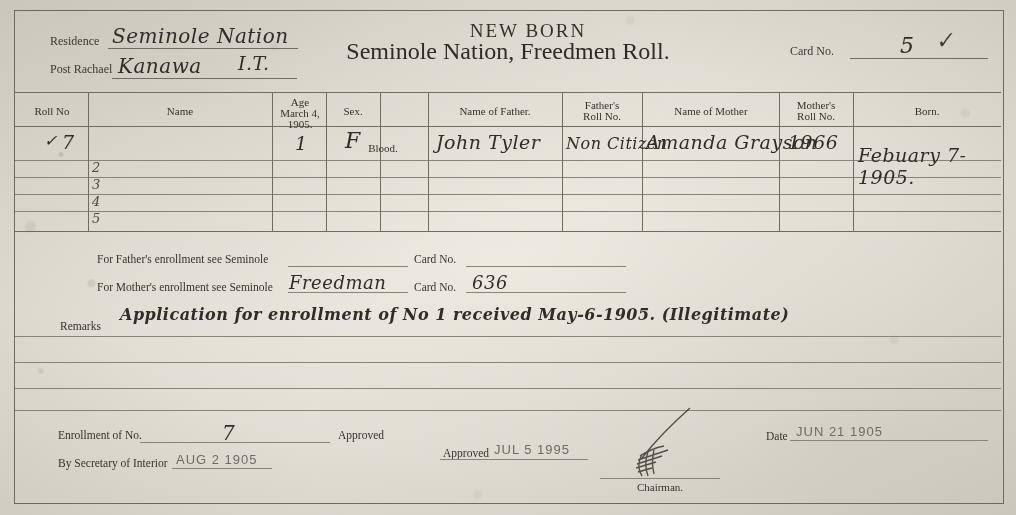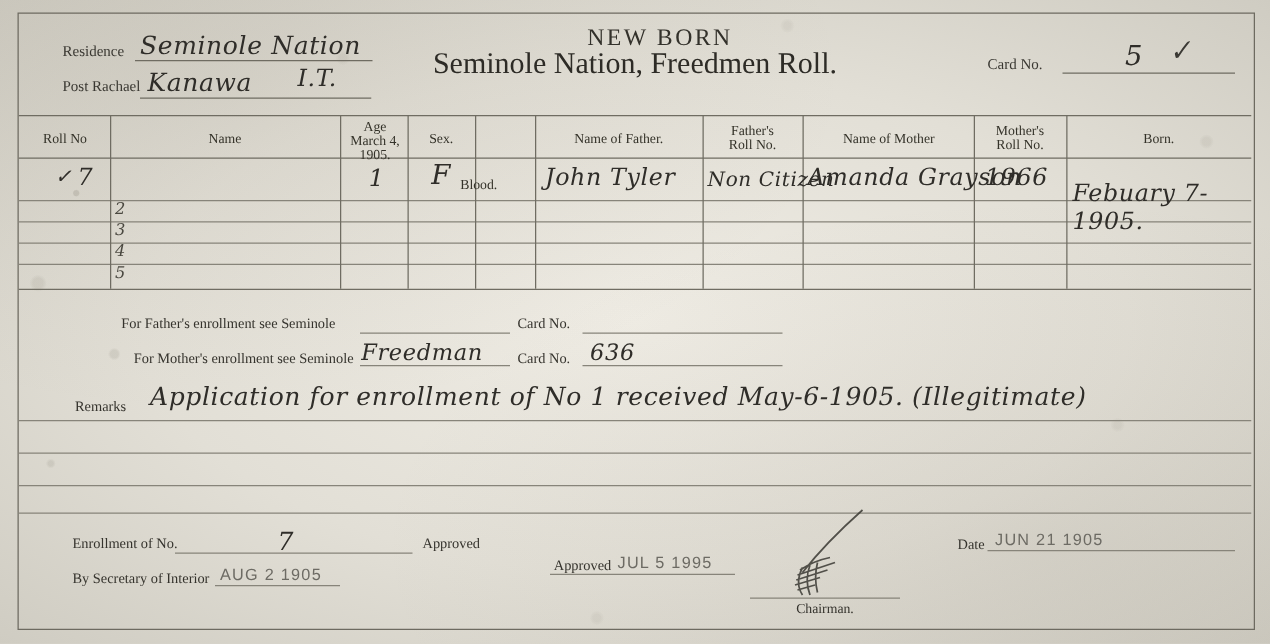--- a/index.html
+++ b/index.html
@@ -155,29 +155,29 @@
   <div class="rowno hand" style="left:92px;top:160px;">2</div>
   <div class="rowno hand" style="left:92px;top:177px;">3</div>
   <div class="rowno hand" style="left:92px;top:194px;">4</div>
   <div class="rowno hand" style="left:92px;top:211px;">5</div>
 
   <div class="footlbl print" style="left:97px;top:253px;">For Father's enrollment see Seminole</div>
   <div class="hline thin" style="left:288px;top:266px;width:120px;"></div>
   <div class="footlbl print" style="left:414px;top:253px;">Card No.</div>
   <div class="hline thin" style="left:466px;top:266px;width:160px;"></div>
 
-  <div class="footlbl print" style="left:97px;top:281px;margin-left:10px;">For Mother's enrollment see Seminole</div>
+  <div class="footlbl print" style="left:97px;top:281px;">For Mother's enrollment see Seminole</div>
   <div class="hw hand" style="left:289px;top:272px;font-size:18px;">Freedman</div>
   <div class="hline thin" style="left:288px;top:292px;width:120px;"></div>
   <div class="footlbl print" style="left:414px;top:281px;">Card No.</div>
   <div class="hw hand" style="left:472px;top:272px;font-size:18px;">636</div>
   <div class="hline thin" style="left:466px;top:292px;width:160px;"></div>
 
   <div class="footlbl print" style="left:60px;top:320px;">Remarks</div>
-  <div class="hand" style="position:absolute;left:120px;top:305px;font-size:20px;white-space:nowrap;">Application for enrollment of No 1 received May-6-1905. (Illegitimate)</div>
+  <div class="hand" style="position:absolute;left:120px;top:305px;font-size:16px;white-space:nowrap;font-weight:bold;">Application for enrollment of No 1 received May-6-1905. (Illegitimate)</div>
   <div class="hline thin" style="left:15px;top:336px;width:986px;"></div>
   <div class="hline thin" style="left:15px;top:362px;width:986px;"></div>
   <div class="hline thin" style="left:15px;top:388px;width:986px;"></div>
   <div class="hline thin" style="left:15px;top:410px;width:986px;"></div>
 
   <div class="footlbl print" style="left:58px;top:429px;">Enrollment of No.</div>
   <div class="hline thin" style="left:140px;top:442px;width:190px;"></div>
   <div class="hw hand" style="left:222px;top:421px;font-size:20px;">7</div>
   <div class="footlbl print" style="left:338px;top:429px;">Approved</div>
 

